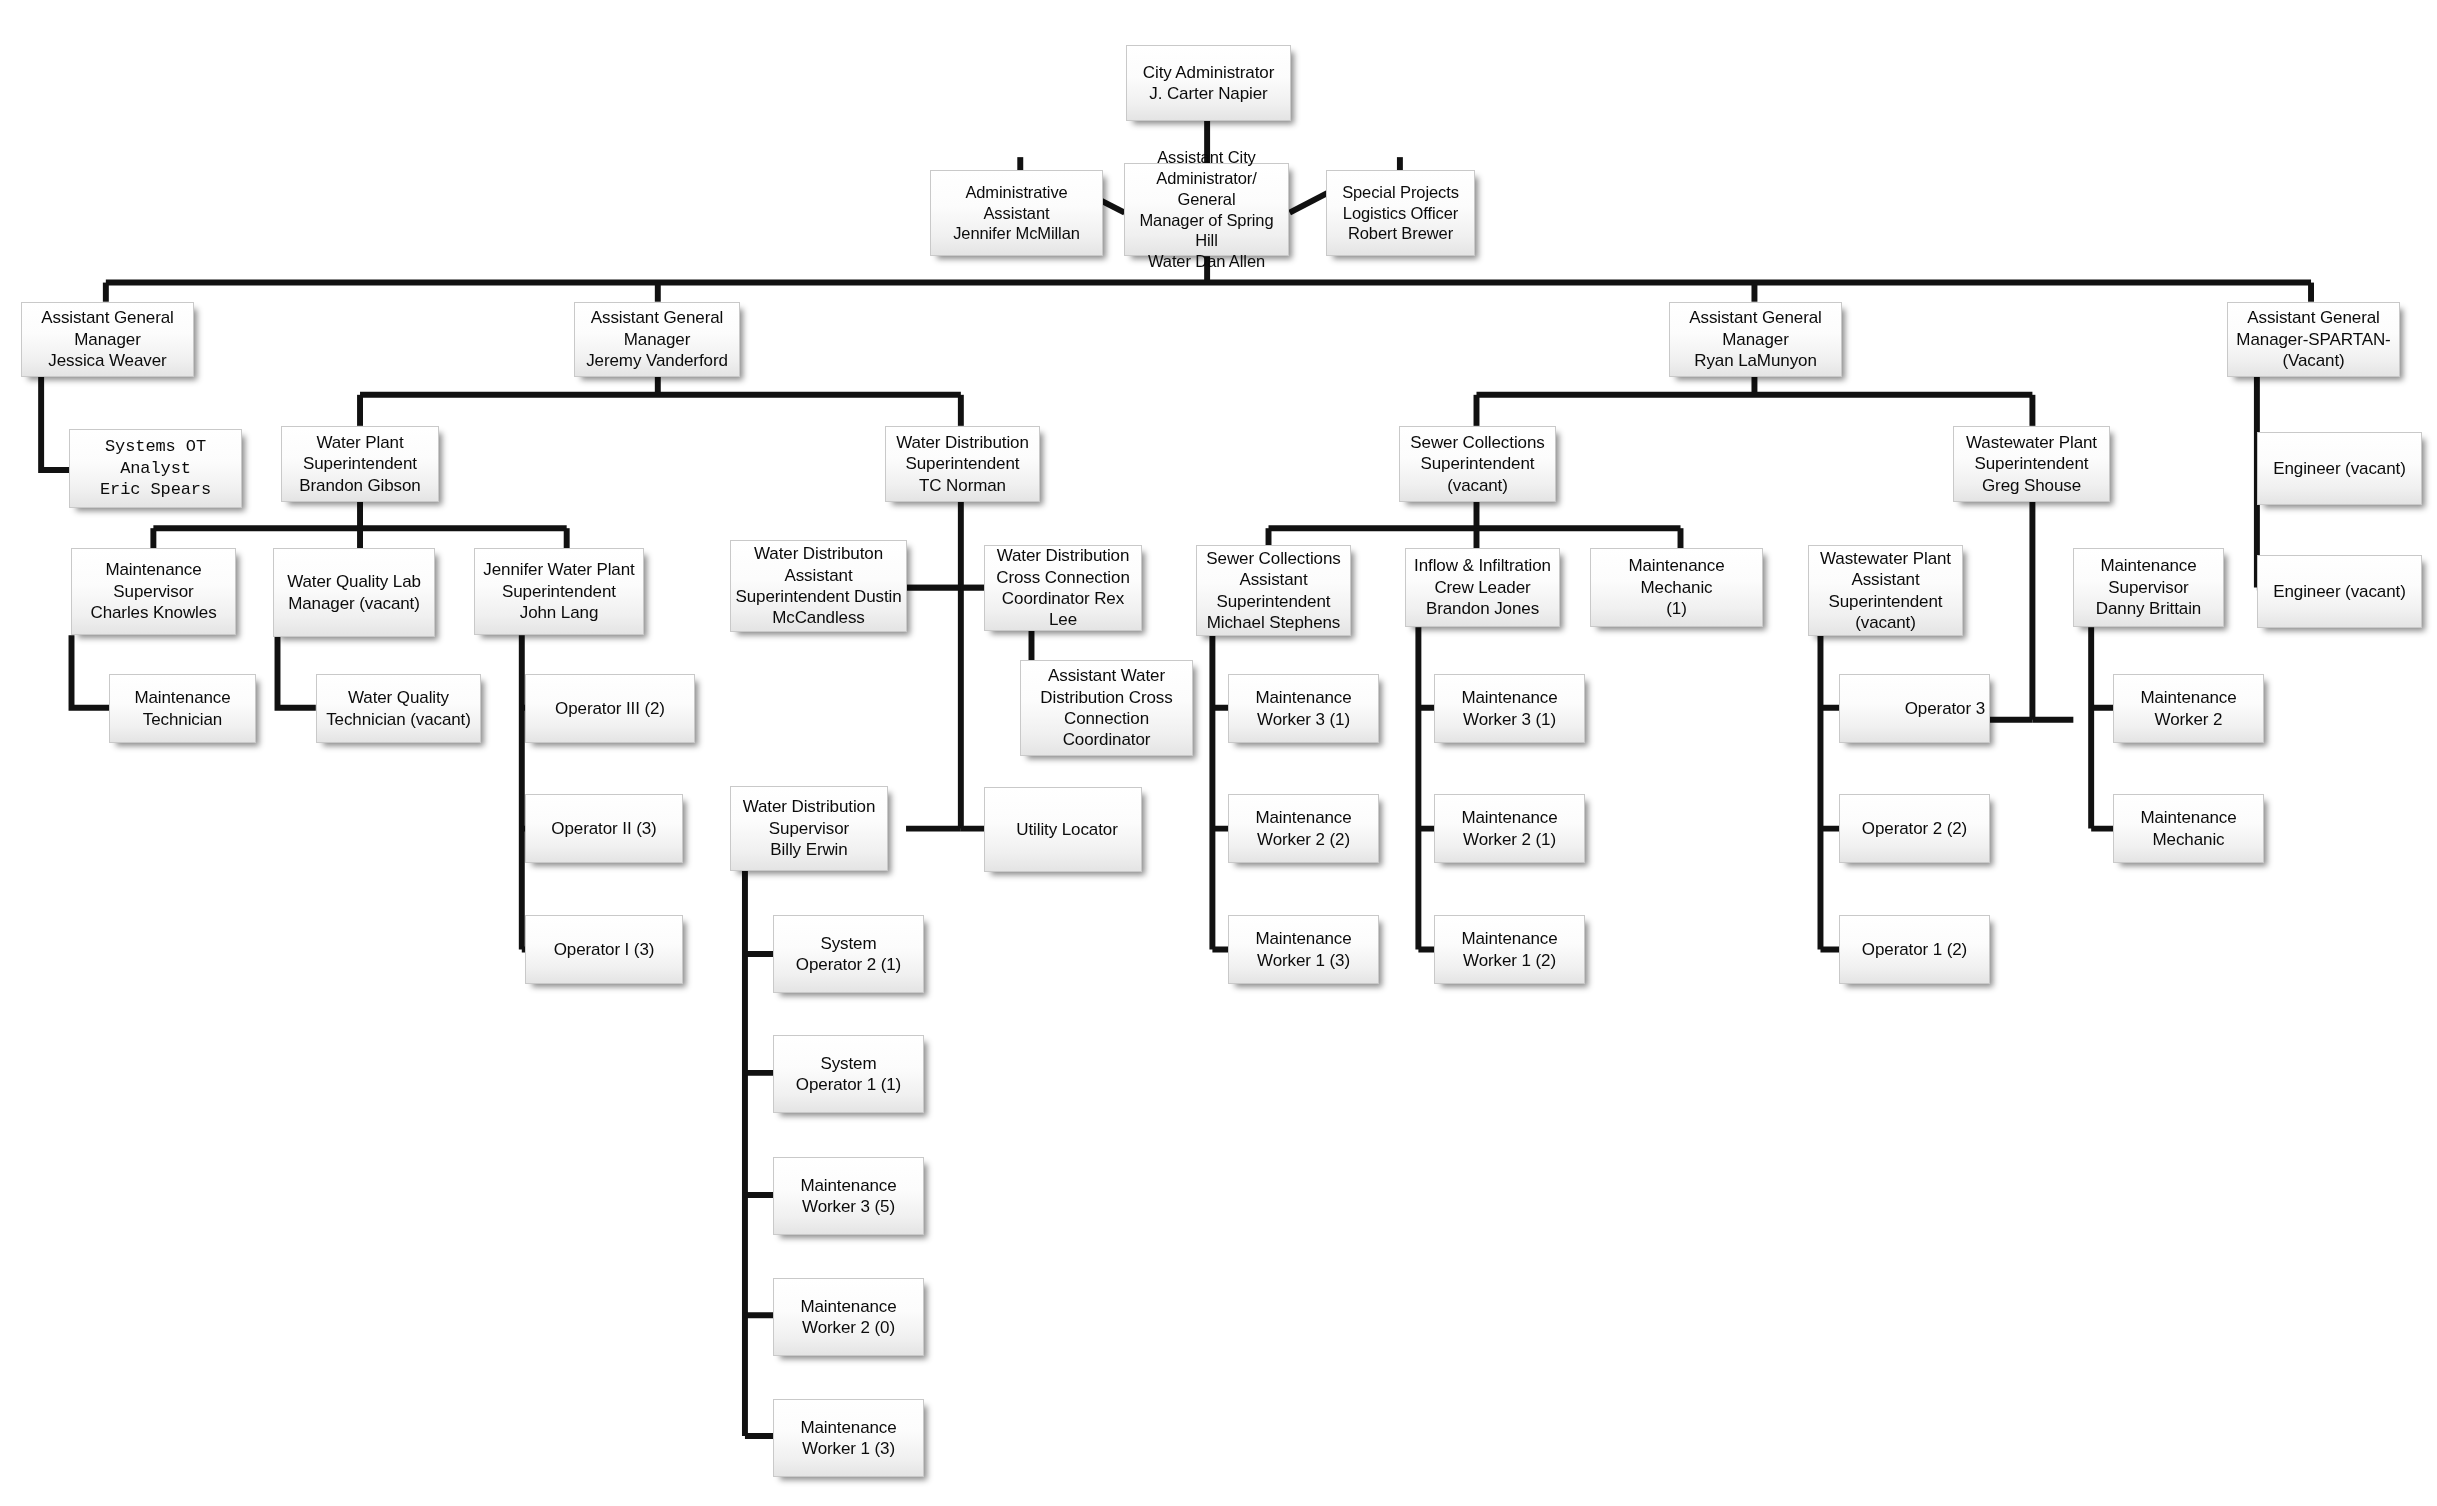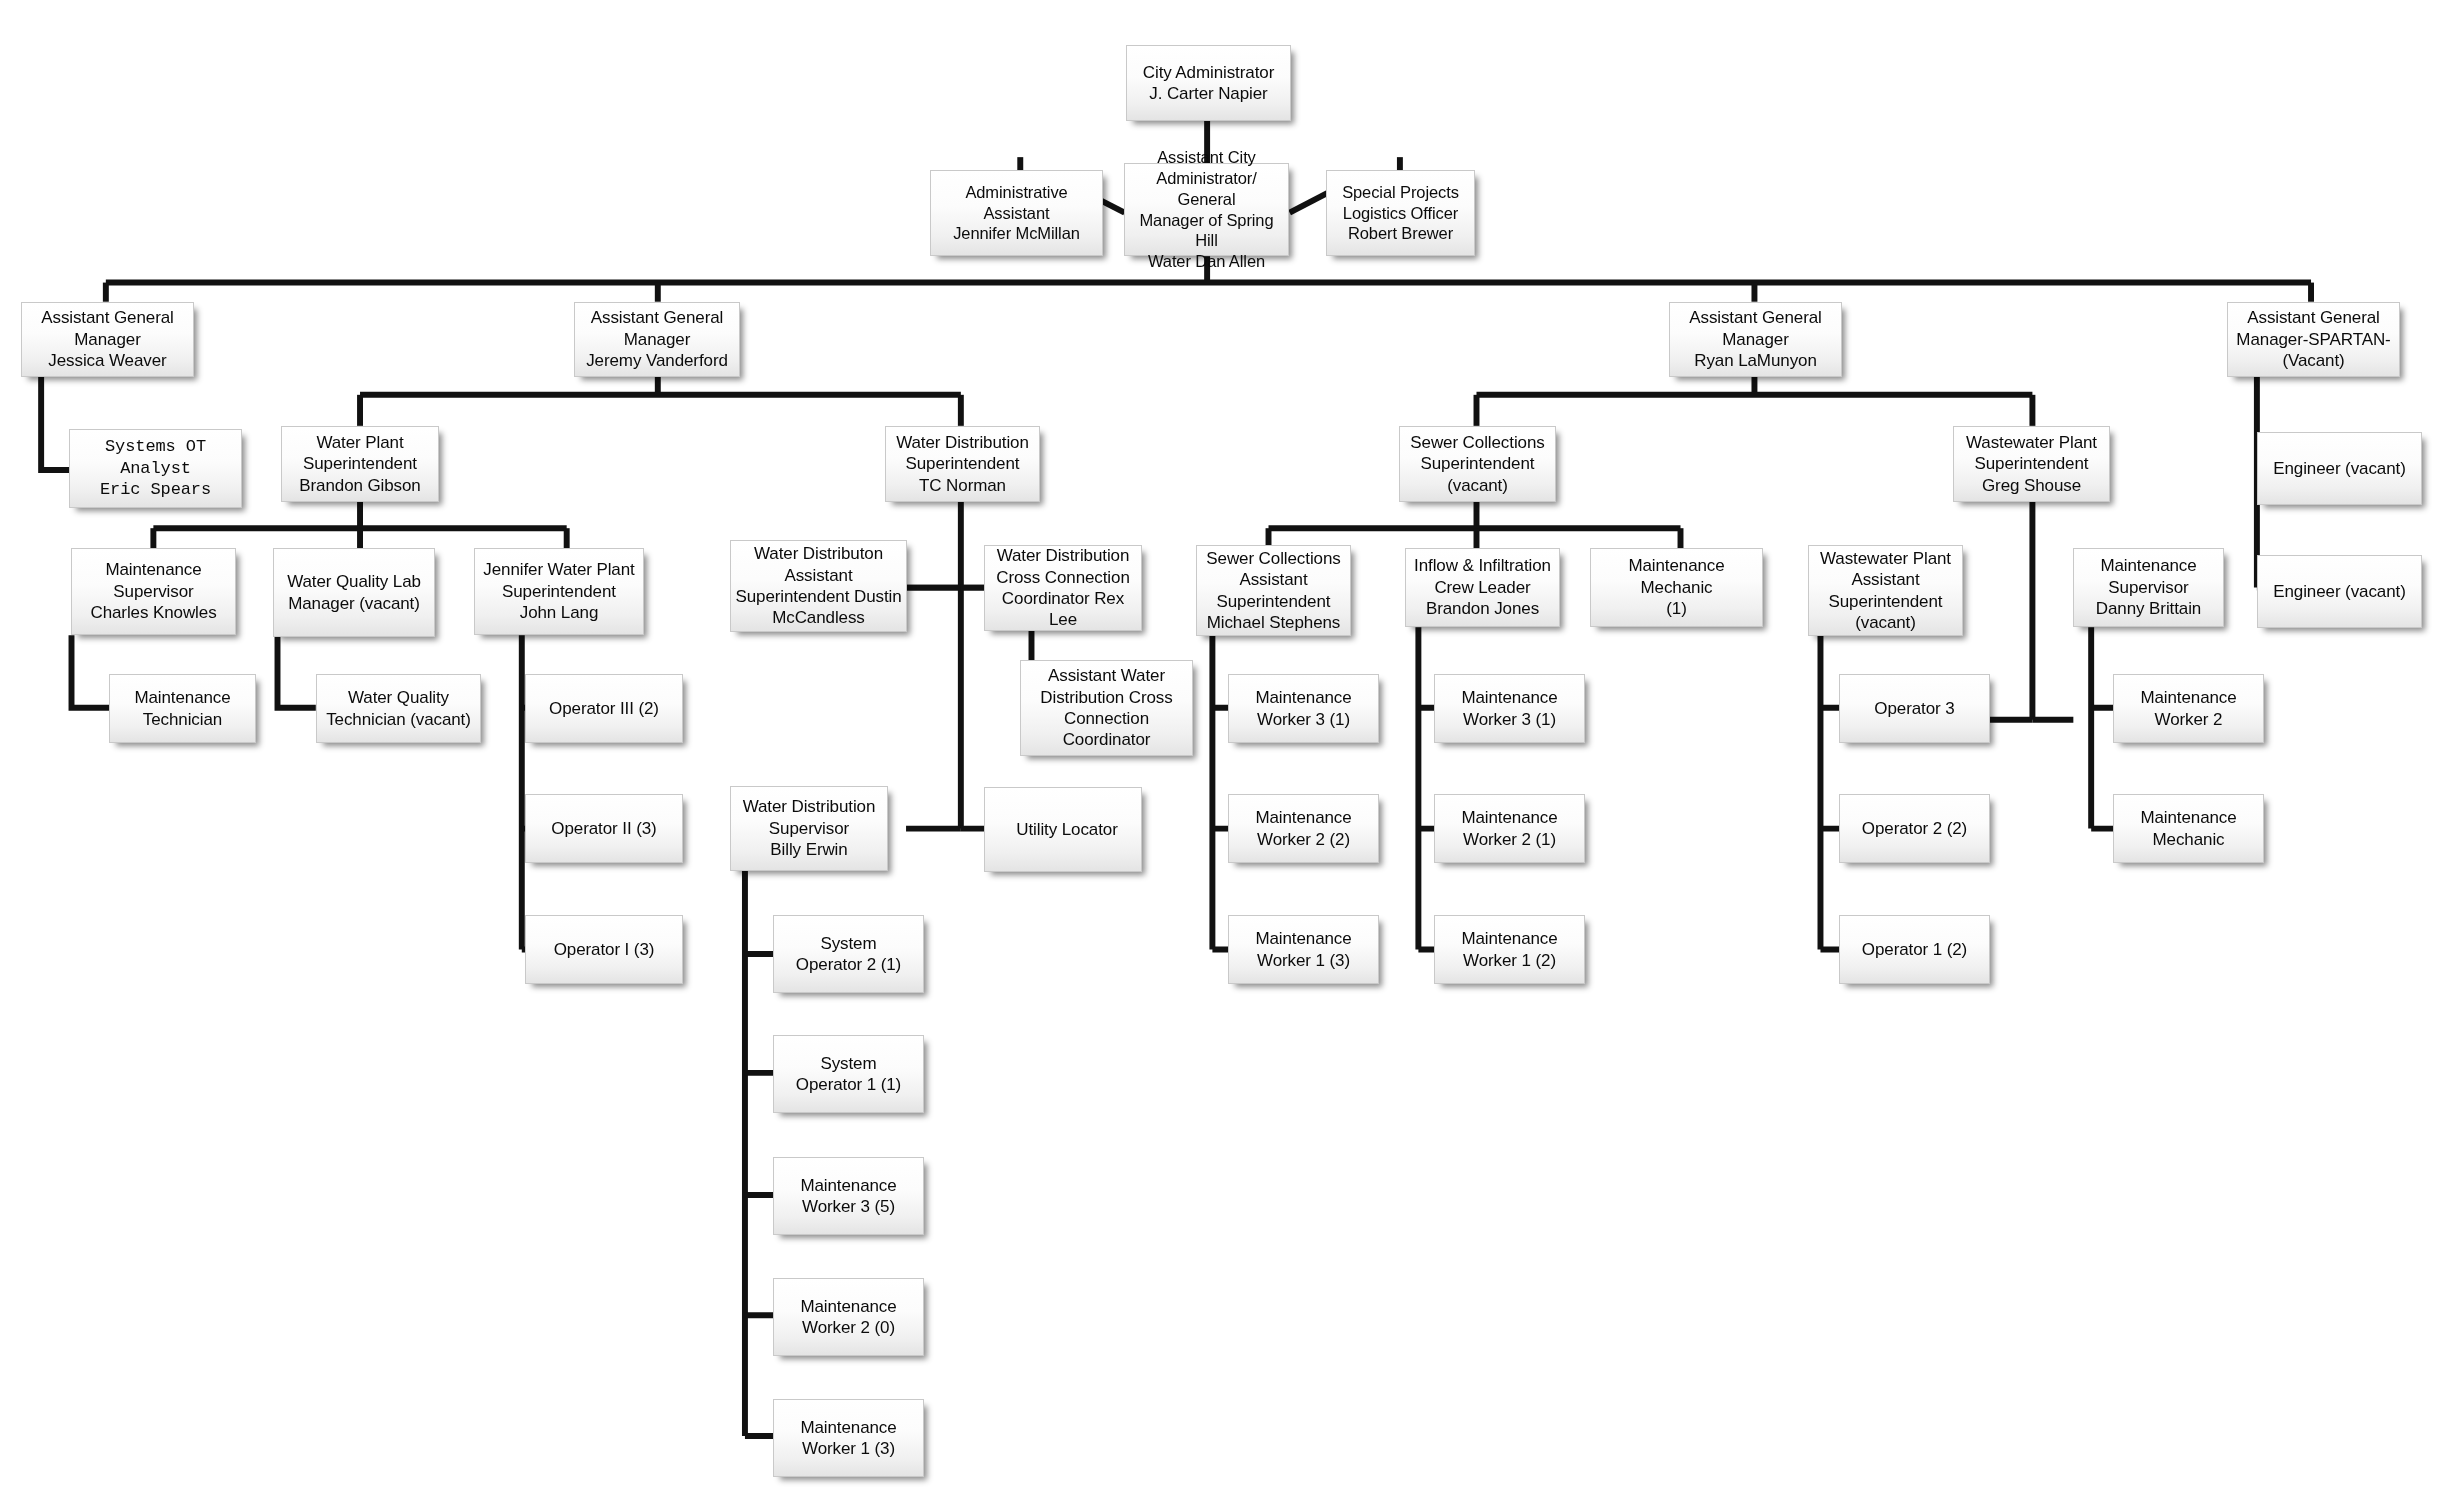--- a/index.html
+++ b/index.html
@@ -224,21 +224,21 @@
     <span class="txt">Water Quality
 Technician (vacant)</span>
   </div>
 
   <div class="node fs26" style="left:474px;top:548px;width:170px;height:87px;">
     <span class="txt">Jennifer Water Plant
 Superintendent
 John Lang</span>
   </div>
 
-  <div class="node fs26" style="left:525px;top:674px;width:158px;height:69px;justify-content:flex-end;">
+  <div class="node fs26" style="left:525px;top:674px;width:170px;height:69px;justify-content:flex-end;">
     <span class="txt">Operator III   (2)</span>
   </div>
 
   <div class="node fs26" style="left:525px;top:794px;width:158px;height:69px;">
     <span class="txt">Operator II   (3)</span>
   </div>
 
   <div class="node fs26" style="left:525px;top:915px;width:158px;height:69px;">
     <span class="txt">Operator I    (3)</span>
   </div>
@@ -364,21 +364,21 @@
 Greg Shouse</span>
   </div>
 
   <div class="node fs26" style="left:1808px;top:545px;width:155px;height:91px;">
     <span class="txt">Wastewater Plant
 Assistant
 Superintendent
 (vacant)</span>
   </div>
 
-  <div class="node fs26" style="left:1839px;top:674px;width:151px;height:69px;">
+  <div class="node fs26" style="left:1839px;top:674px;width:151px;height:69px;text-align:right;">
     <span class="txt">Operator 3</span>
   </div>
 
   <div class="node fs26" style="left:1839px;top:794px;width:151px;height:69px;">
     <span class="txt">Operator 2  (2)</span>
   </div>
 
   <div class="node fs26" style="left:1839px;top:915px;width:151px;height:69px;">
     <span class="txt">Operator 1  (2)</span>
   </div>

